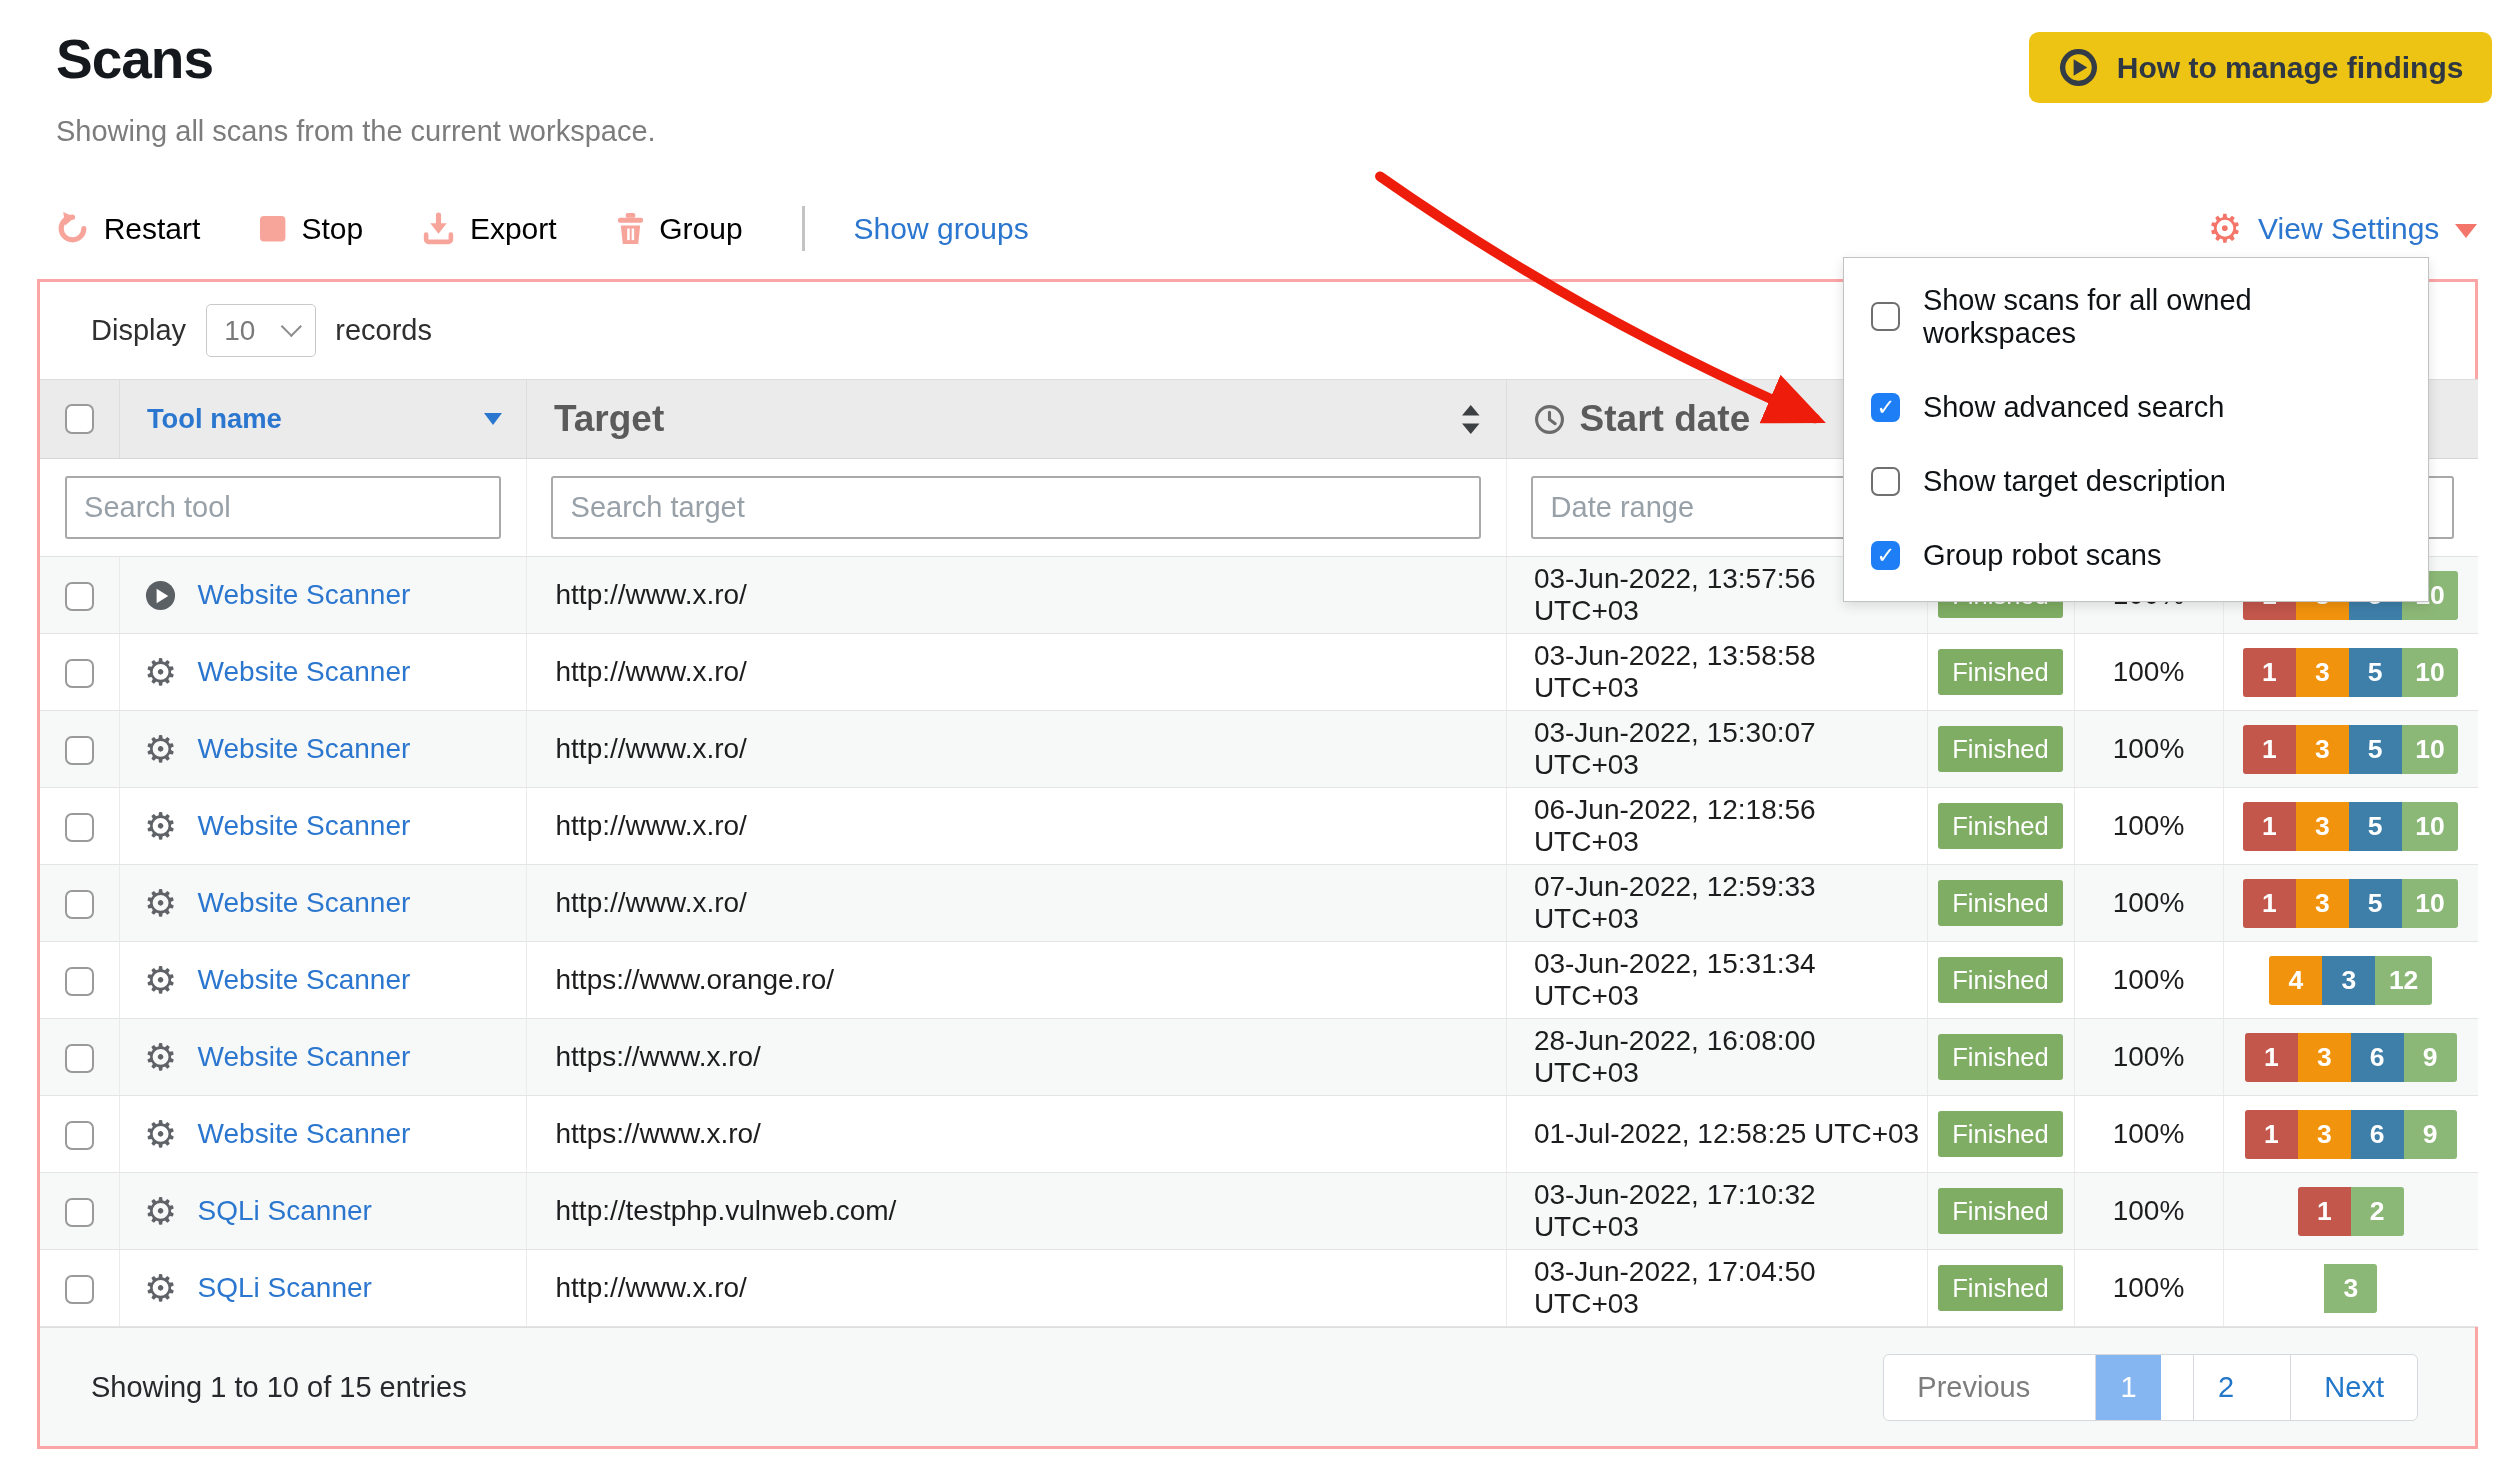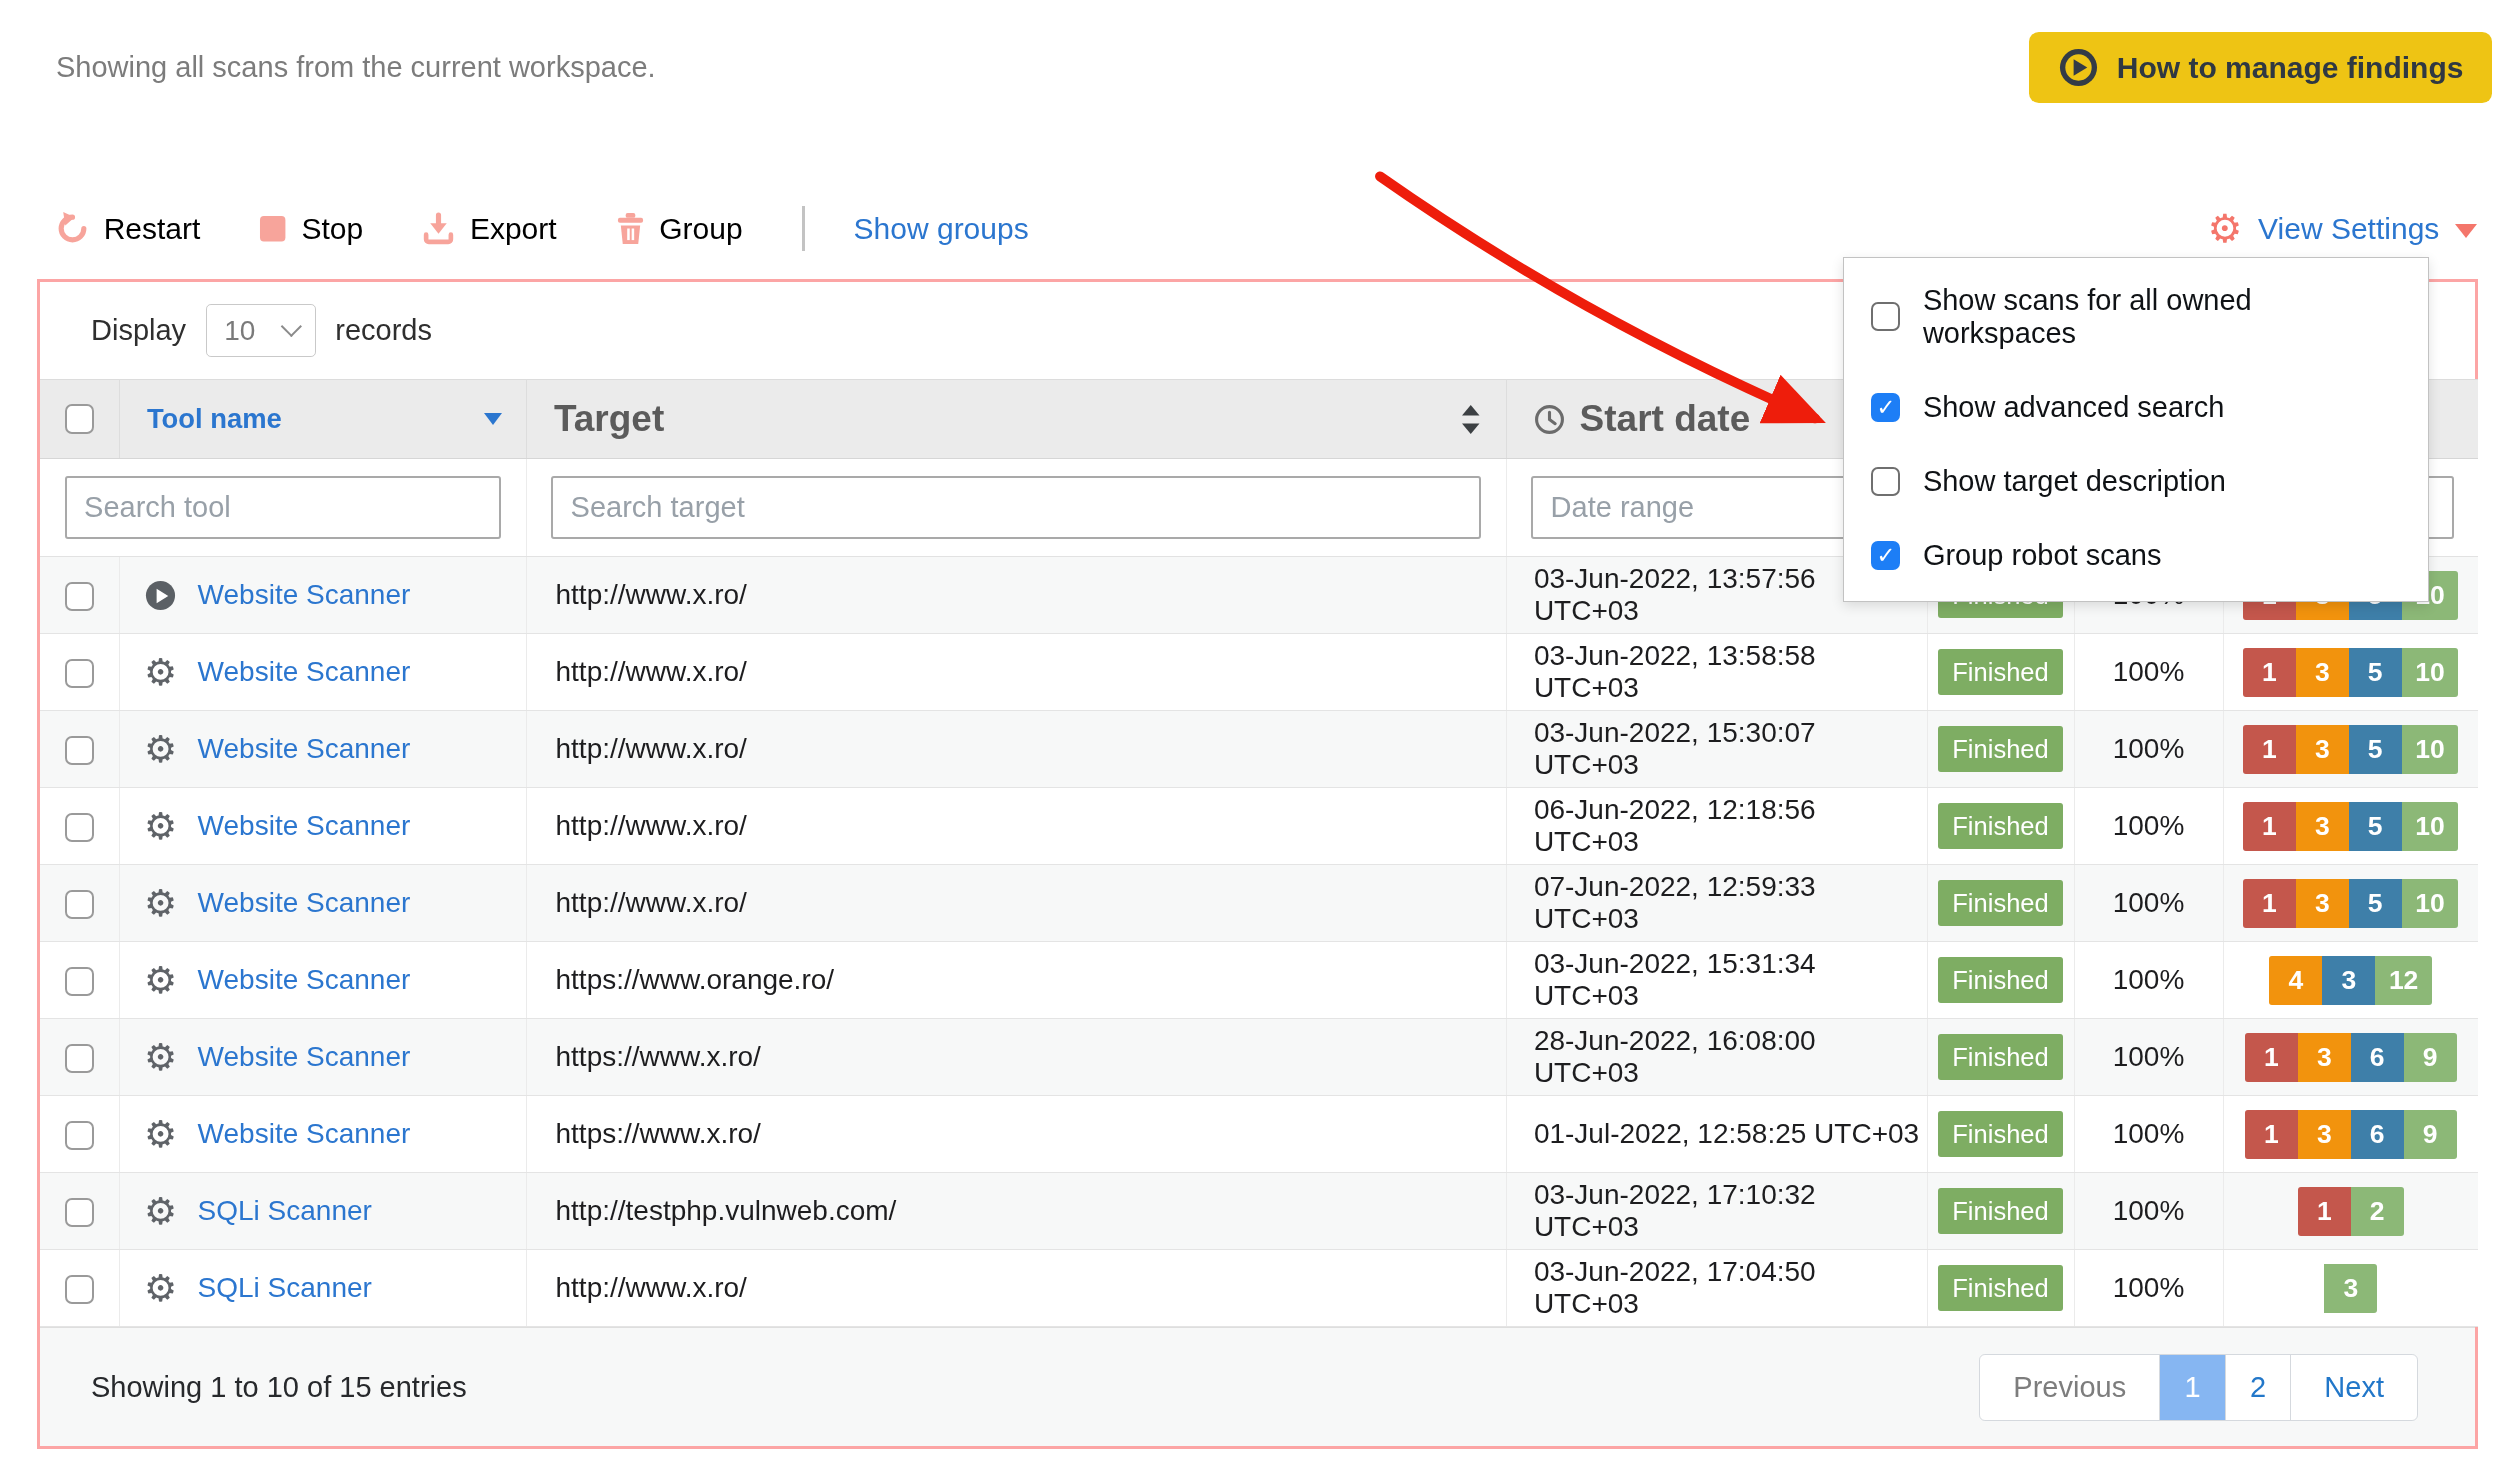--- a/index.html
+++ b/index.html
@@ -62,21 +62,21 @@
   td.date-cell{padding-left:27.4px;}
   td.status-cell,td.progress-cell,td.findings-cell{text-align:center;}
   .status-badge{display:inline-block;color:#fff;font-size:25.5px;padding:8.8px 14.7px;border-radius:2.9px;}
   .badges{display:inline-flex;}
   .badge{min-width:25.5px;height:49px;line-height:49px;padding:0 13.7px;font-size:26.5px;color:#fff;font-weight:700;text-align:center;}
   .badge:first-child{border-radius:2.9px 0 0 2.9px;}
   .badge:last-child{border-radius:0 2.9px 2.9px 0;}
 
   .tfooter{height:118px;background:#f7f8f8;border-top:1px solid #dedede;display:flex;align-items:center;
     justify-content:space-between;padding:0 57px 0 51px;font-size:29px;color:#27292c;}
-  .pagination{display:flex;align-items:stretch;height:65px;background:#fff;border:1px solid #d5d9de;border-radius:5.9px;overflow:hidden;}
+  .pagination{display:flex;align-items:stretch;height:65px;background:#fff;border:1px solid #d5d9de;border-radius:5.9px;overflow:hidden;gap:32px;}
   .page-btn{display:flex;align-items:center;justify-content:center;padding:0 33px;font-size:29px;color:#2277c9;
     border-left:1px solid #d5d9de;cursor:pointer;}
   .page-btn:first-child{border-left:none;}
   .page-btn.num{padding:0 23.5px;min-width:17.6px;}
   .page-btn.disabled{color:#7d7d7d;}
   .page-btn.active{background:#86b6f2;color:#fff;}
 
   
   .vs-menu{position:absolute;left:1843px;top:257px;width:586px;box-sizing:border-box;background:#fff;border:1px solid #c2c2c2;
     box-shadow:0 3.9px 11.8px rgba(0,0,0,.12);padding:25.5px 19.6px 29px 27.4px;display:flex;flex-direction:column;gap:41px;z-index:10;}
@@ -86,20 +86,21 @@
     font-size:22.5px;font-weight:700;font-family:"DejaVu Sans",sans-serif;}
 
   .arrow-overlay{position:absolute;left:0;top:0;z-index:30;pointer-events:none;}
 </style>
 </head>
 <body>
 
 <div class="page">
 
   <div class="page-header">
+    <h1>Scans</h1>
     <div class="subtitle">Showing all scans from the current workspace.</div>
   </div>
 
   <button class="help-btn">
     <span style="display:inline-flex;">
       <svg width="41" height="41" viewBox="0 0 42 42">
         <circle cx="21" cy="21" r="19" fill="#333b46"></circle>
         <circle cx="21" cy="21" r="13.5" fill="#eec414"></circle>
         <path d="M16 12.5 L30 21 L16 29.5 Z" fill="#333b46"></path>
       </svg>

